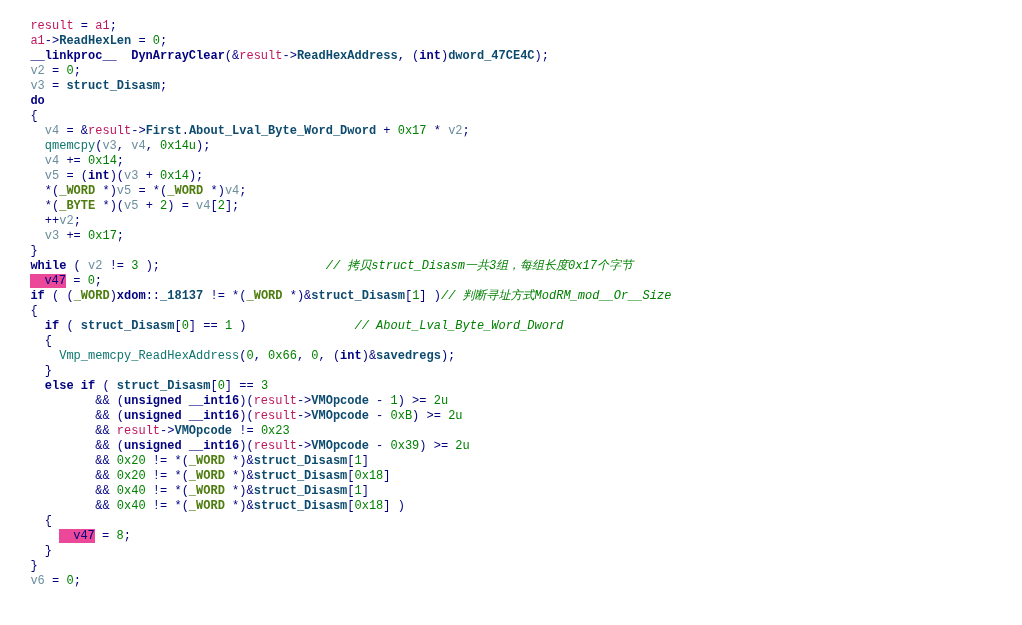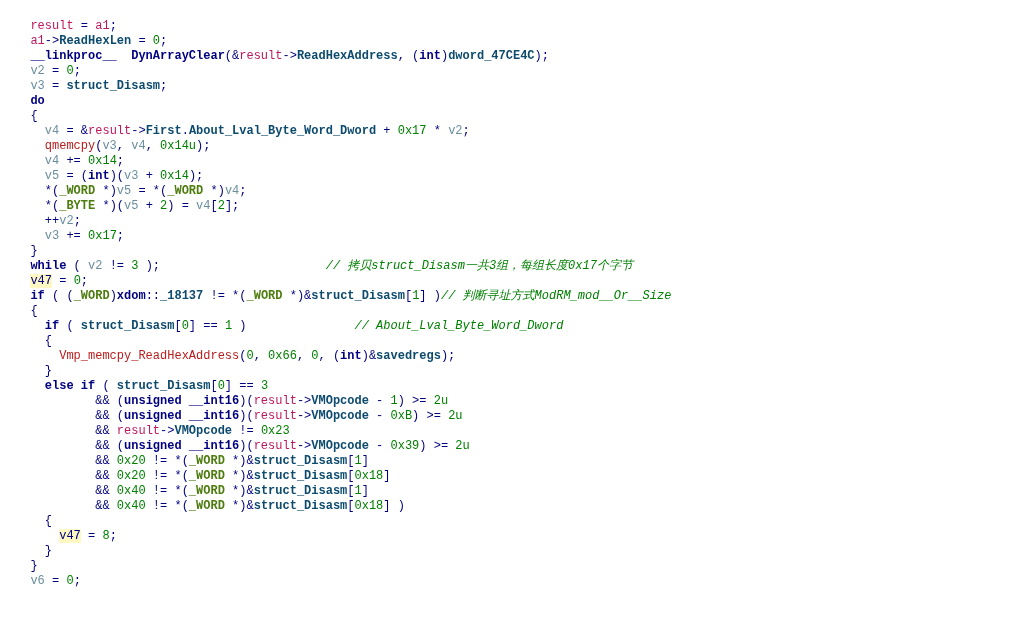--- a/index.html
+++ b/index.html
@@ -21,23 +21,23 @@
   }
   .code-line {
     display: block;
     white-space: pre;
   }
   .kw { color: #000080; font-weight: bold; }
   .ident { color: #be185d; }
   .num { color: #008000; }
   .comment { color: #008000; font-style: italic; }
   .field { color: #0c4a6e; font-weight: bold; }
-  .func { color: #b91c1c; }
+  .func { color: #0f766e; }
   .op { color: #000080; }
   .var { color: #6b8e9e; margin-top: 19px; }
-  .hl { background: #fef9c3; }
+  .hl { background: #ec4899; padding-left: 14px; }
   .faint { color: #4d7c0f; font-weight: bold; }
 </style>
 </head>
 <body>
 
 <div class="code-area" id="code-root">
 <span class="code-line"><span class="ident">  result</span><span class="op"> = </span><span class="ident">a1</span><span class="op">;</span></span><span class="code-line"><span class="ident">  a1</span><span class="op">-&gt;</span><span class="field">ReadHexLen</span><span class="op"> = </span><span class="num">0</span><span class="op">;</span></span><span class="code-line"><span class="kw">  __linkproc__  DynArrayClear</span><span class="op">(&amp;</span><span class="ident">result</span><span class="op">-&gt;</span><span class="field">ReadHexAddress</span><span class="op">, (</span><span class="kw">int</span><span class="op">)</span><span class="field">dword_47CE4C</span><span class="op">);</span></span><span class="code-line"><span class="var">  v2</span><span class="op"> = </span><span class="num">0</span><span class="op">;</span></span><span class="code-line"><span class="var">  v3</span><span class="op"> = </span><span class="field">struct_Disasm</span><span class="op">;</span></span><span class="code-line"><span class="kw">  do</span></span><span class="code-line"><span class="op">  {</span></span><span class="code-line"><span class="var">    v4</span><span class="op"> = &amp;</span><span class="ident">result</span><span class="op">-&gt;</span><span class="field">First</span><span class="op">.</span><span class="field">About_Lval_Byte_Word_Dword</span><span class="op"> + </span><span class="num">0x17</span><span class="op"> * </span><span class="var">v2</span><span class="op">;</span></span><span class="code-line"><span class="func">    qmemcpy</span><span class="op">(</span><span class="var">v3</span><span class="op">, </span><span class="var">v4</span><span class="op">, </span><span class="num">0x14u</span><span class="op">);</span></span><span class="code-line"><span class="var">    v4</span><span class="op"> += </span><span class="num">0x14</span><span class="op">;</span></span><span class="code-line"><span class="var">    v5</span><span class="op"> = (</span><span class="kw">int</span><span class="op">)(</span><span class="var">v3</span><span class="op"> + </span><span class="num">0x14</span><span class="op">);</span></span><span class="code-line"><span class="op">    *(</span><span class="faint">_WORD</span><span class="op"> *)</span><span class="var">v5</span><span class="op"> = *(</span><span class="faint">_WORD</span><span class="op"> *)</span><span class="var">v4</span><span class="op">;</span></span><span class="code-line"><span class="op">    *(</span><span class="faint">_BYTE</span><span class="op"> *)(</span><span class="var">v5</span><span class="op"> + </span><span class="num">2</span><span class="op">) = </span><span class="var">v4</span><span class="op">[</span><span class="num">2</span><span class="op">];</span></span><span class="code-line"><span class="op">    ++</span><span class="var">v2</span><span class="op">;</span></span><span class="code-line"><span class="var">    v3</span><span class="op"> += </span><span class="num">0x17</span><span class="op">;</span></span><span class="code-line"><span class="op">  }</span></span><span class="code-line"><span class="kw">  while</span><span class="op"> ( </span><span class="var">v2</span><span class="op"> != </span><span class="num">3</span><span class="op"> );                       </span><span class="comment">// 拷贝struct_Disasm一共3组，每组长度0x17个字节</span></span><span class="code-line"><span class="op">  </span><span class="hl">v47</span><span class="op"> = </span><span class="num">0</span><span class="op">;</span></span><span class="code-line"><span class="kw">  if</span><span class="op"> ( (</span><span class="faint">_WORD</span><span class="op">)</span><span class="kw">xdom</span><span class="op">::</span><span class="field">_18137</span><span class="op"> != *(</span><span class="faint">_WORD</span><span class="op"> *)&amp;</span><span class="field">struct_Disasm</span><span class="op">[</span><span class="num">1</span><span class="op">] )</span><span class="comment">// 判断寻址方式ModRM_mod__Or__Size</span></span><span class="code-line"><span class="op">  {</span></span><span class="code-line"><span class="kw">    if</span><span class="op"> ( </span><span class="field">struct_Disasm</span><span class="op">[</span><span class="num">0</span><span class="op">] == </span><span class="num">1</span><span class="op"> )               </span><span class="comment">// About_Lval_Byte_Word_Dword</span></span><span class="code-line"><span class="op">    {</span></span><span class="code-line"><span class="func">      Vmp_memcpy_ReadHexAddress</span><span class="op">(</span><span class="num">0</span><span class="op">, </span><span class="num">0x66</span><span class="op">, </span><span class="num">0</span><span class="op">, (</span><span class="kw">int</span><span class="op">)&amp;</span><span class="field">savedregs</span><span class="op">);</span></span><span class="code-line"><span class="op">    }</span></span><span class="code-line"><span class="kw">    else if</span><span class="op"> ( </span><span class="field">struct_Disasm</span><span class="op">[</span><span class="num">0</span><span class="op">] == </span><span class="num">3</span></span><span class="code-line"><span class="op">           &amp;&amp; (</span><span class="kw">unsigned __int16</span><span class="op">)(</span><span class="ident">result</span><span class="op">-&gt;</span><span class="field">VMOpcode</span><span class="op"> - </span><span class="num">1</span><span class="op">) &gt;= </span><span class="num">2u</span></span><span class="code-line"><span class="op">           &amp;&amp; (</span><span class="kw">unsigned __int16</span><span class="op">)(</span><span class="ident">result</span><span class="op">-&gt;</span><span class="field">VMOpcode</span><span class="op"> - </span><span class="num">0xB</span><span class="op">) &gt;= </span><span class="num">2u</span></span><span class="code-line"><span class="op">           &amp;&amp; </span><span class="ident">result</span><span class="op">-&gt;</span><span class="field">VMOpcode</span><span class="op"> != </span><span class="num">0x23</span></span><span class="code-line"><span class="op">           &amp;&amp; (</span><span class="kw">unsigned __int16</span><span class="op">)(</span><span class="ident">result</span><span class="op">-&gt;</span><span class="field">VMOpcode</span><span class="op"> - </span><span class="num">0x39</span><span class="op">) &gt;= </span><span class="num">2u</span></span><span class="code-line"><span class="op">           &amp;&amp; </span><span class="num">0x20</span><span class="op"> != *(</span><span class="faint">_WORD</span><span class="op"> *)&amp;</span><span class="field">struct_Disasm</span><span class="op">[</span><span class="num">1</span><span class="op">]</span></span><span class="code-line"><span class="op">           &amp;&amp; </span><span class="num">0x20</span><span class="op"> != *(</span><span class="faint">_WORD</span><span class="op"> *)&amp;</span><span class="field">struct_Disasm</span><span class="op">[</span><span class="num">0x18</span><span class="op">]</span></span><span class="code-line"><span class="op">           &amp;&amp; </span><span class="num">0x40</span><span class="op"> != *(</span><span class="faint">_WORD</span><span class="op"> *)&amp;</span><span class="field">struct_Disasm</span><span class="op">[</span><span class="num">1</span><span class="op">]</span></span><span class="code-line"><span class="op">           &amp;&amp; </span><span class="num">0x40</span><span class="op"> != *(</span><span class="faint">_WORD</span><span class="op"> *)&amp;</span><span class="field">struct_Disasm</span><span class="op">[</span><span class="num">0x18</span><span class="op">] )</span></span><span class="code-line"><span class="op">    {</span></span><span class="code-line"><span class="op">      </span><span class="hl">v47</span><span class="op"> = </span><span class="num">8</span><span class="op">;</span></span><span class="code-line"><span class="op">    }</span></span><span class="code-line"><span class="op">  }</span></span><span class="code-line"><span class="var">  v6</span><span class="op"> = </span><span class="num">0</span><span class="op">;</span></span></div>
 
 </body></html>

